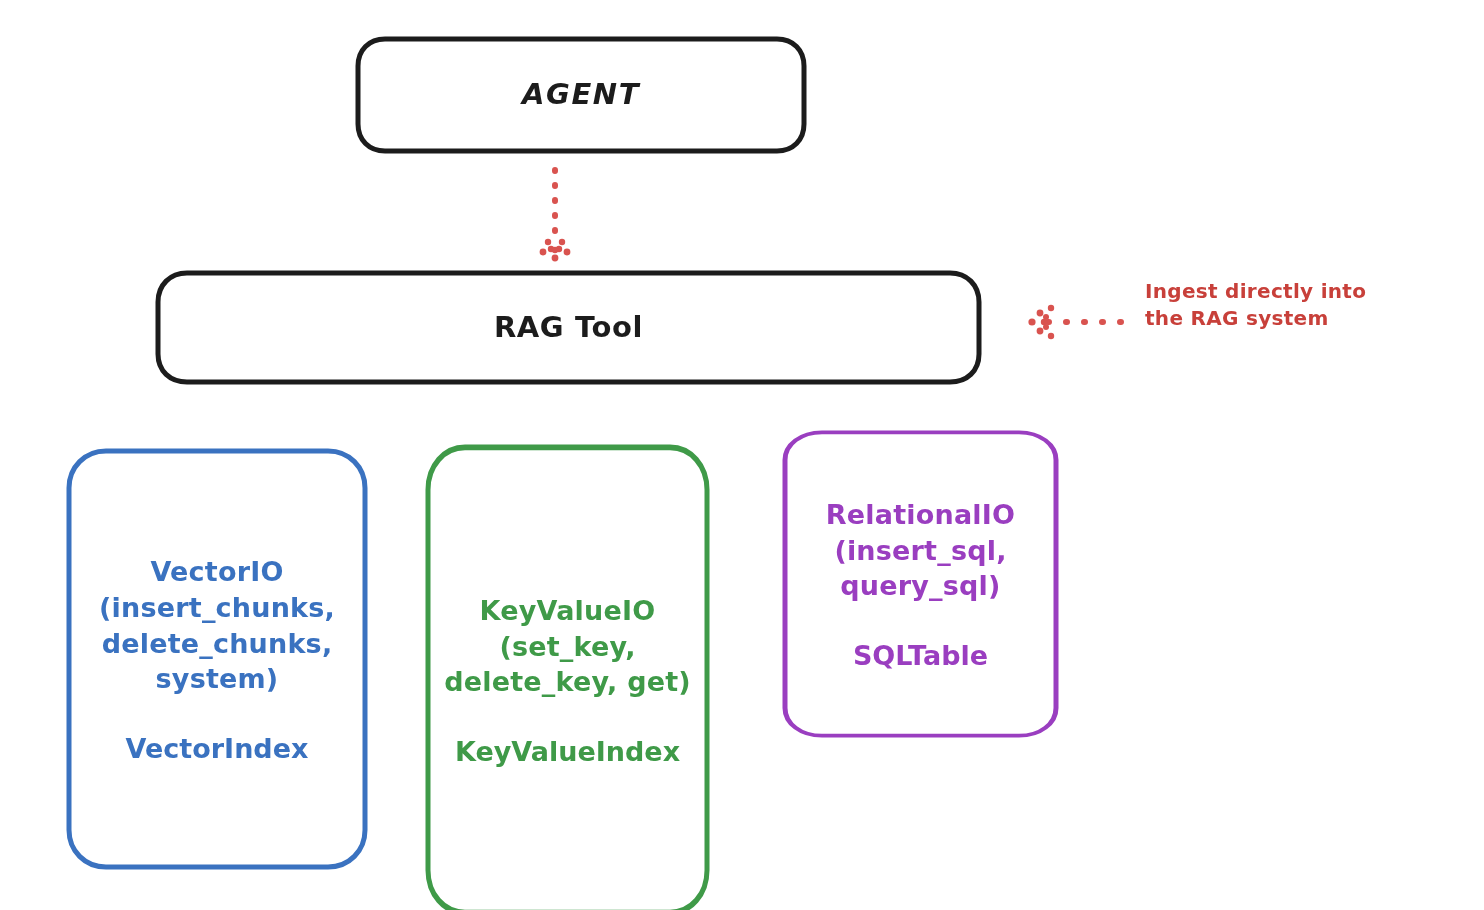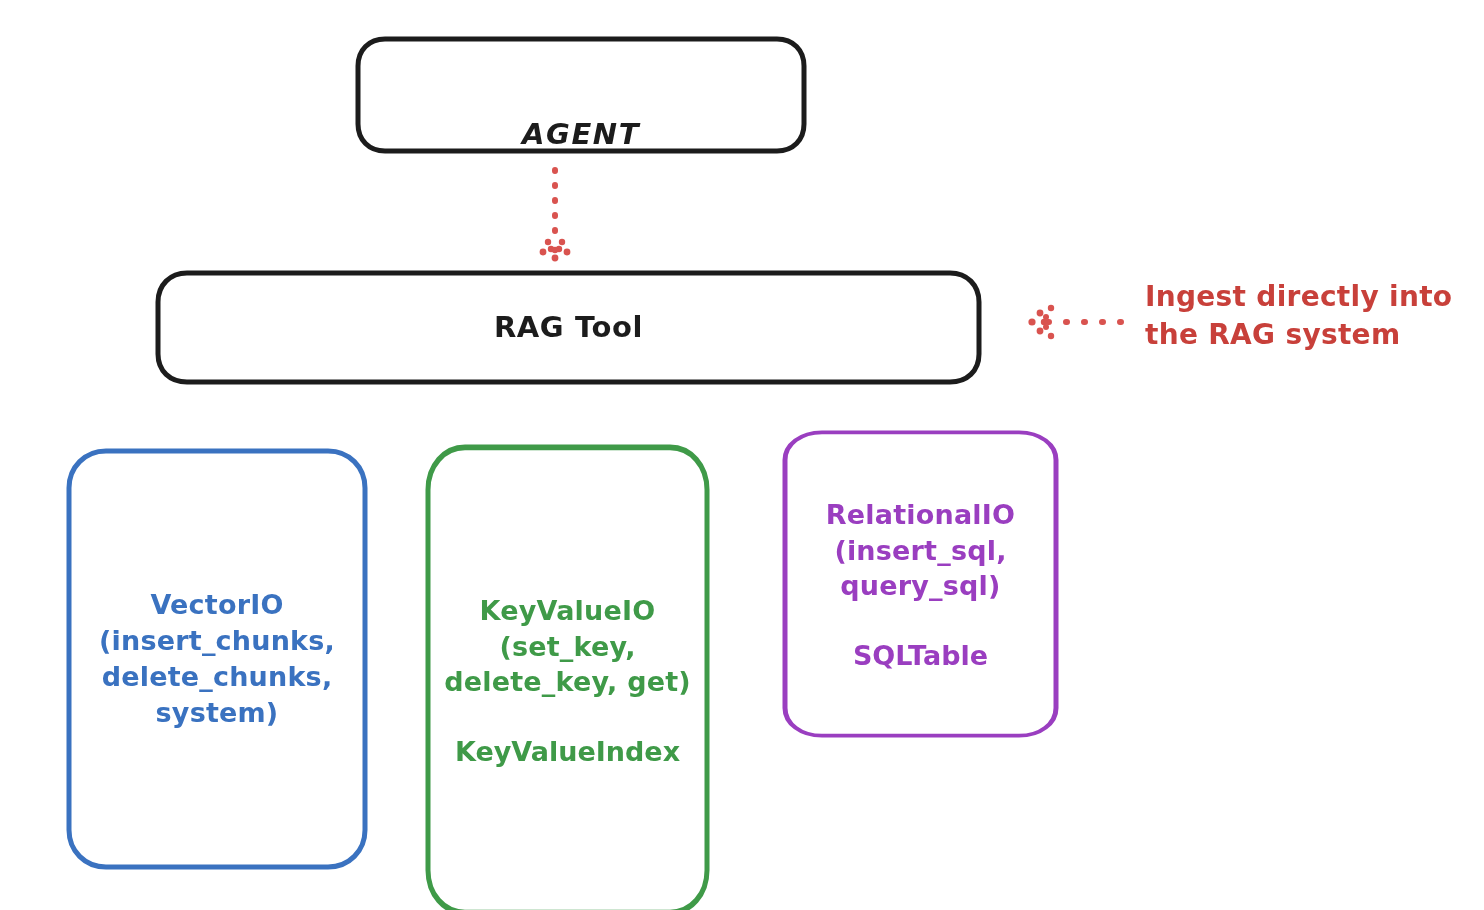--- a/index.html
+++ b/index.html
@@ -44,21 +44,20 @@
     white-space: pre-line;
     letter-spacing: 0.2px;
   }
 
   
   #agent-node {
     left: 355px;
     top: 36px;
     width: 452px;
     height: 118px;
-    justify-content: flex-end;
   }
   #agent-node .node-label {
     font-family: "DejaVu Sans", sans-serif;
     font-size: 29px;
     font-style: italic;
     font-weight: 700;
     color: #1c1c1c;
     letter-spacing: 1.6px;
   }
 
@@ -122,21 +121,21 @@
   #relationalio-node .label-secondary { color: #9a3ec0; }
 
   
   #ingest-annotation {
     position: absolute;
     left: 1145px;
     top: 278px;
     width: 330px;
     text-align: left;
     font-family: "DejaVu Sans", sans-serif;
-    font-size: 28px;
+    font-size: 20px;
     font-weight: 600;
     line-height: 1.34;
     color: #c8403a;
     white-space: pre-line;
     letter-spacing: 0.3px;
   }
 </style>
 </head>
 <body>
 
@@ -193,20 +192,21 @@
 <div class="node store-node" id="vectorio-node">
   <svg class="node-svg" viewBox="0 0 302 422" preserveAspectRatio="none">
     <path d="M 40 3 C 19 3 3 19 3 40 L 3 382 C 3 403 19 419 40 419
              L 262 419 C 283 419 299 403 299 382 L 299 40
              C 299 19 283 3 262 3 Z" fill="#ffffff" stroke="#3a72c0" stroke-width="5" stroke-linejoin="round" stroke-linecap="round"></path>
   </svg>
   <div class="node-label">VectorIO
 (insert_chunks,
 delete_chunks,
 system)</div>
+  <div class="label-secondary">VectorIndex</div>
 </div>
 
 <div class="node store-node" id="keyvalueio-node">
   <svg class="node-svg" viewBox="0 0 285 412" preserveAspectRatio="none">
     <path d="M 40 3 C 19 3 3 19 3 40 L 3 372 C 3 393 19 409 40 409
              L 245 409 C 266 409 282 393 282 372 L 282 40
              C 282 19 266 3 245 3 Z" fill="#ffffff" stroke="#3f9a48" stroke-width="5" stroke-linejoin="round" stroke-linecap="round"></path>
   </svg>
   <div class="node-label">KeyValueIO
 (set_key,

